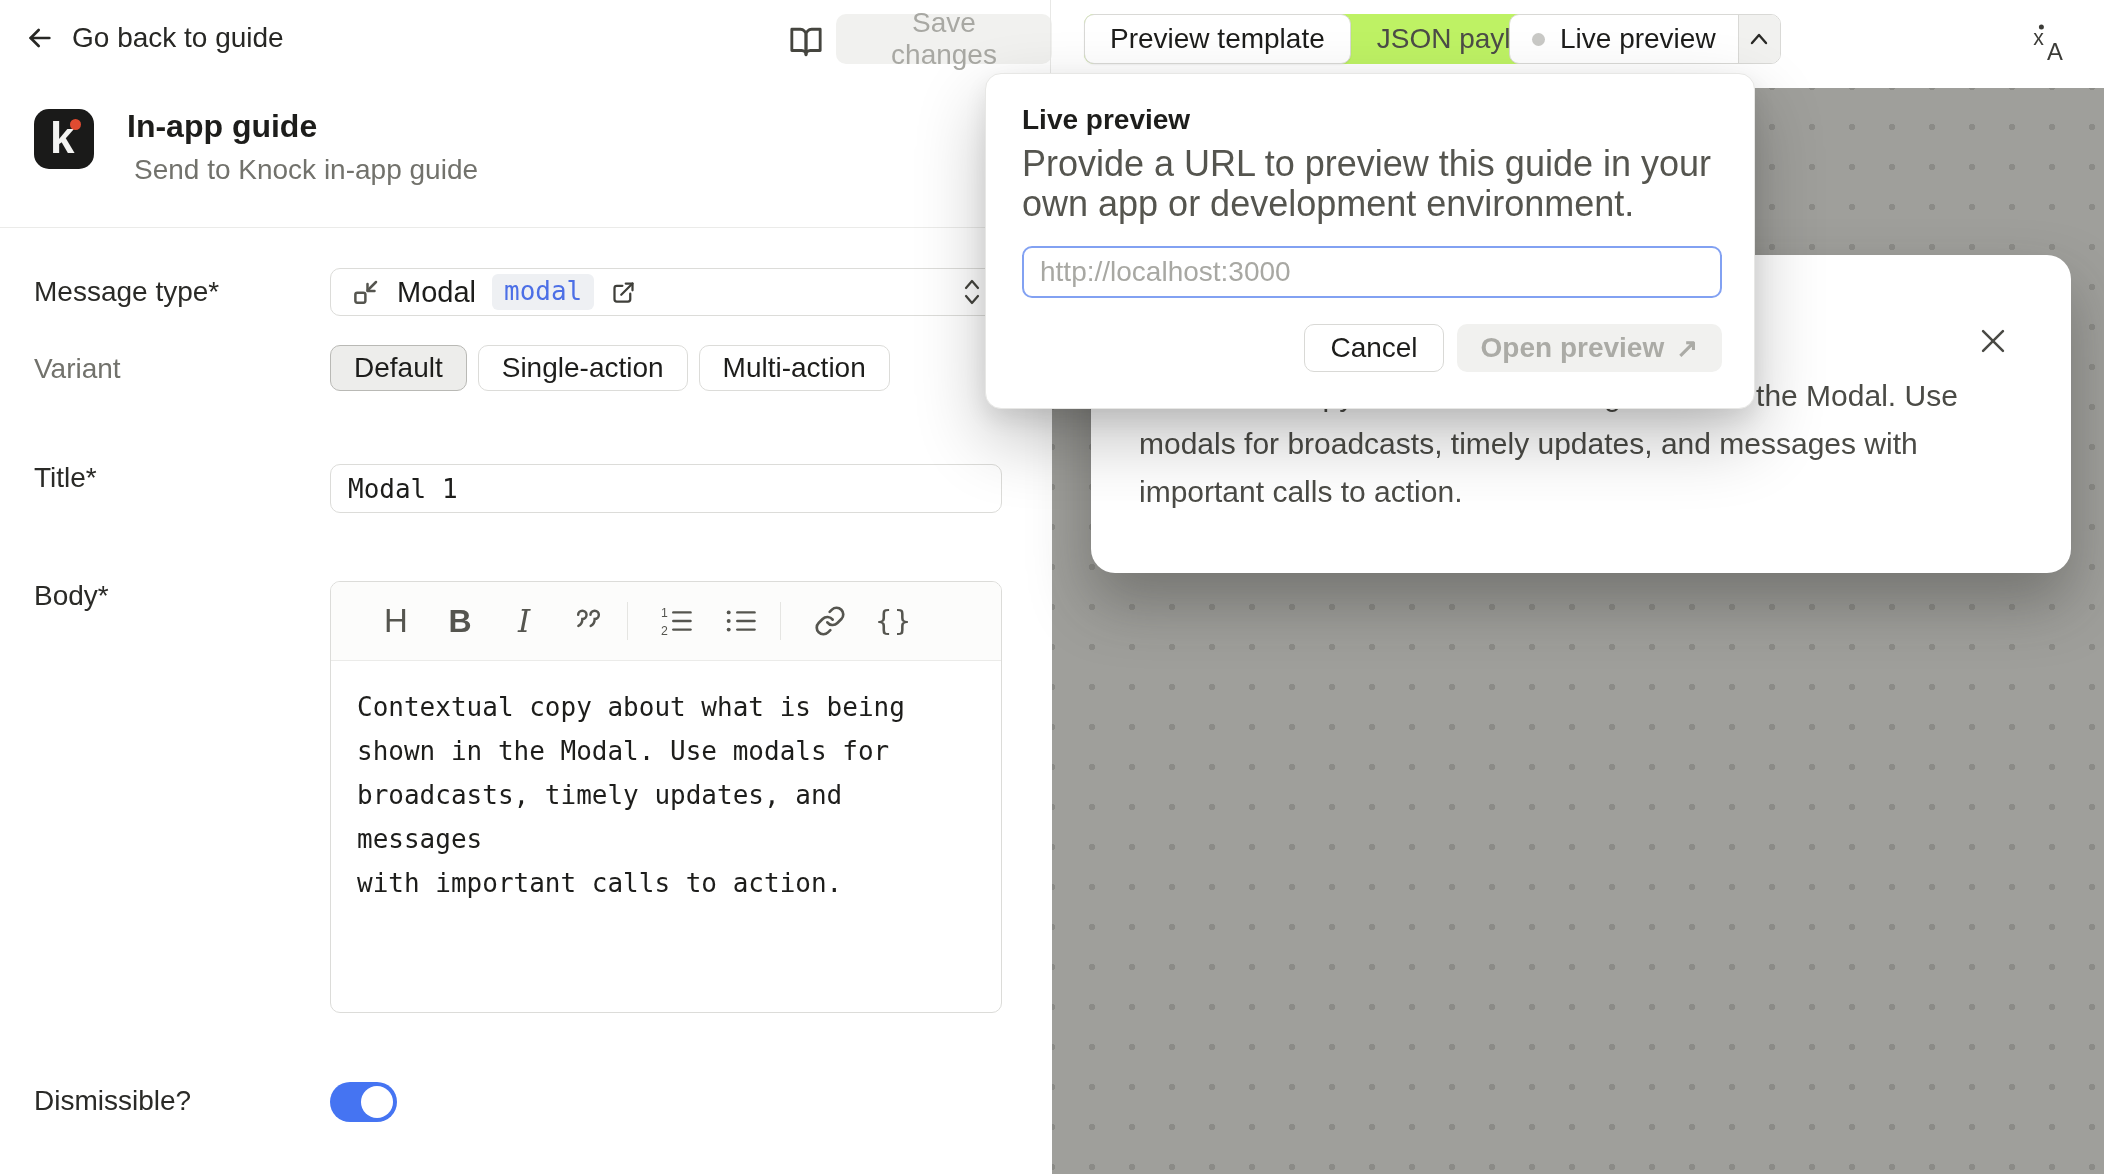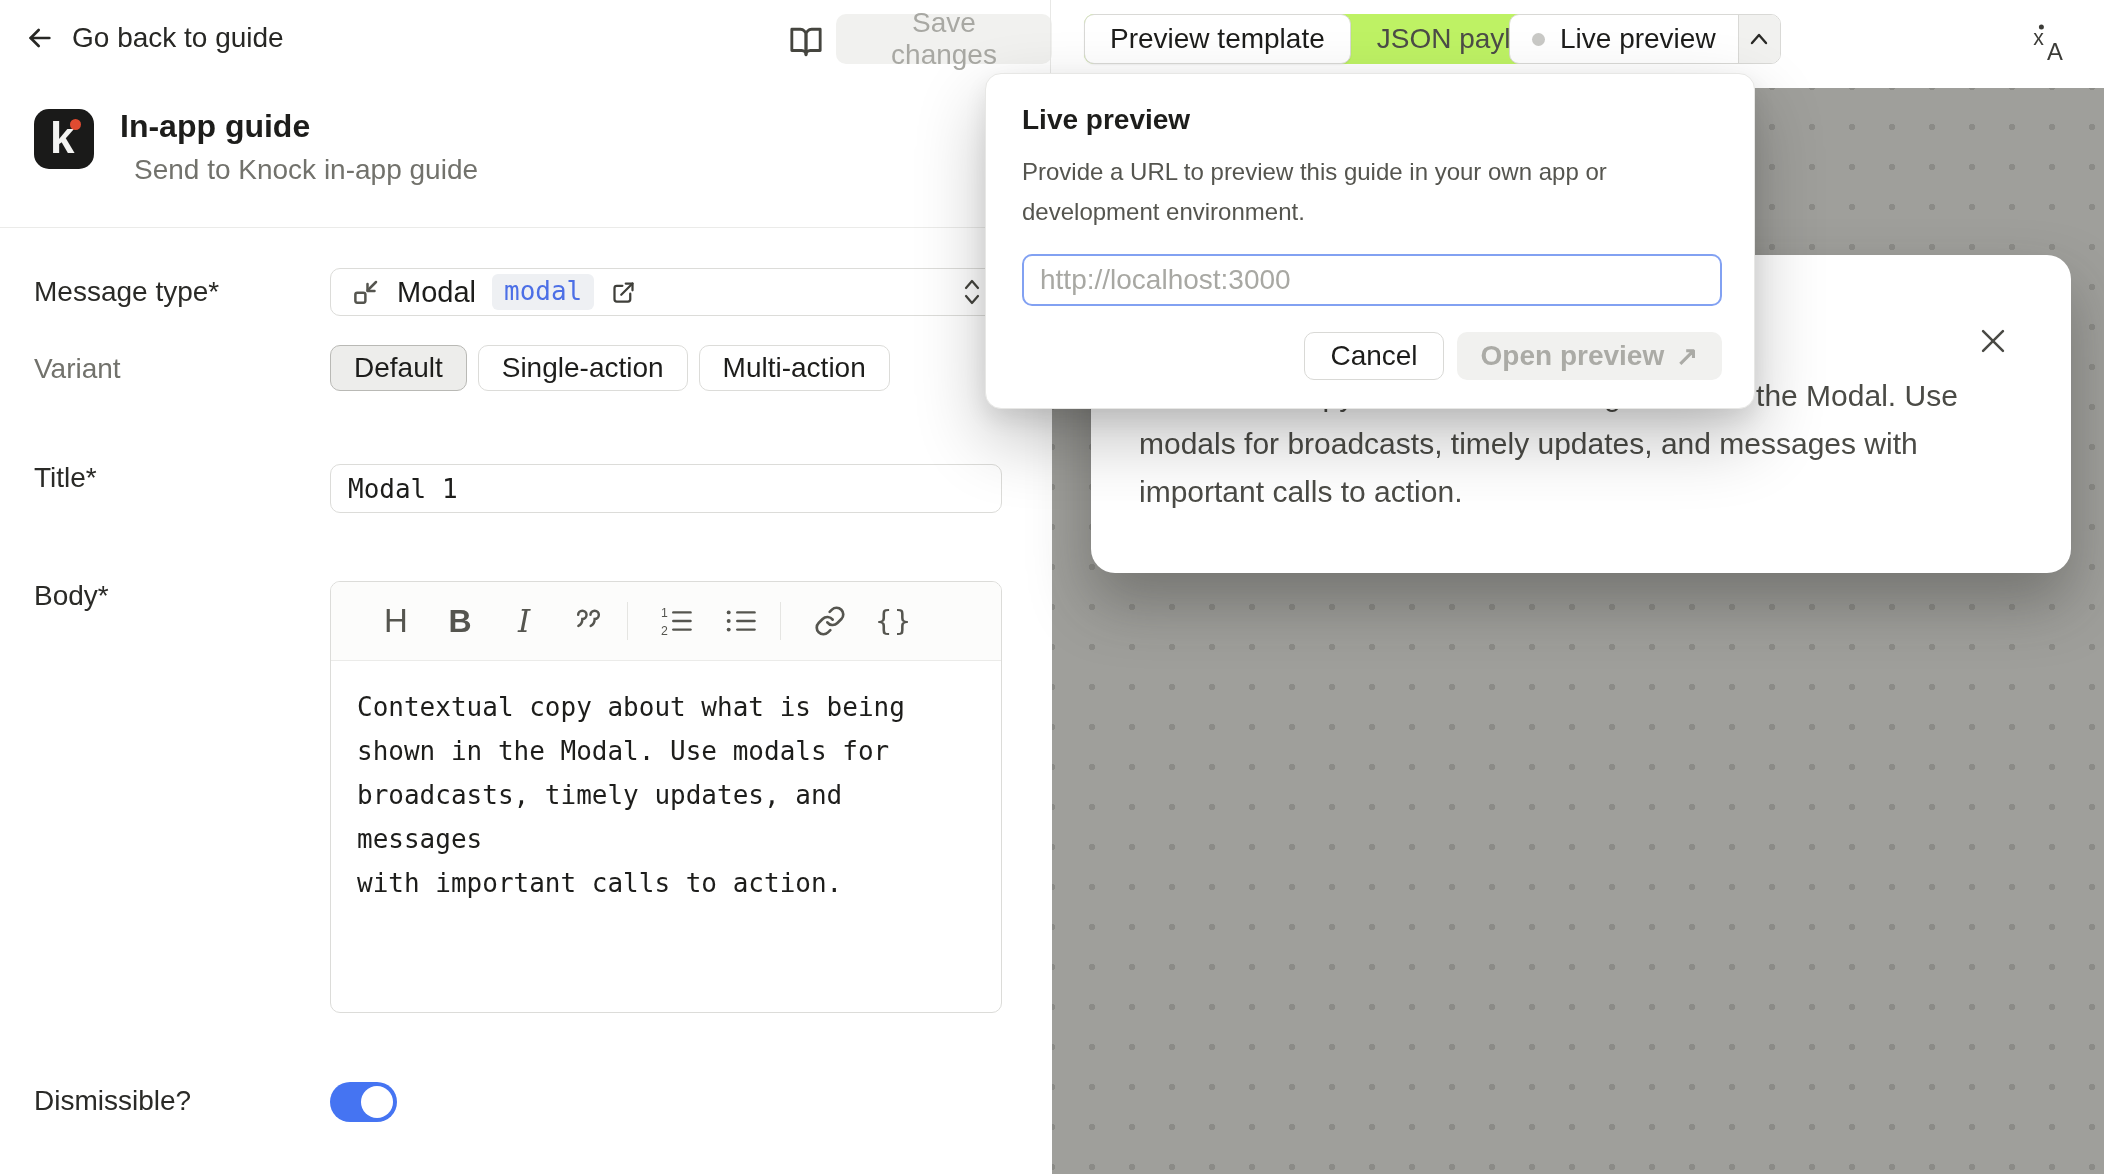--- a/index.html
+++ b/index.html
@@ -15,21 +15,21 @@
     display:flex; align-items:center; justify-content:center; }
   #save-btn { position:absolute; left:836px; top:14px; height:50px; padding:11px 28px;
     background:#f1f1ef; border:none; border-radius:10px; color:#a8a8a3;
     font-size:28px; font-weight:500; font-family:inherit; display:flex; align-items:center; }
 
   #logo { position:absolute; left:34px; top:109px; width:60px; height:60px; border-radius:15px;
     background:#1a1a19; }
   #logo .k { position:absolute; left:16px; top:4px; font-size:44px; font-weight:700; color:#f4f4f2; }
   #logo .dot { position:absolute; right:13px; top:10px; width:11px; height:11px; border-radius:50%;
     background:#e04b31; }
-  #hdr-title { position:absolute; left:120px; top:108px; font-size:32px; font-weight:600; color:#1d1d1b; }
+  #hdr-title { position:absolute; left:127px; top:108px; font-size:32px; font-weight:600; color:#1d1d1b; }
   #hdr-sub   { position:absolute; left:114px; top:154px; font-size:28px; color:#72726c;margin-left:20px; }
   #left-divider { position:absolute; left:0; top:227px; width:1052px; height:1px; background:#ebebe9; }
 
   .field-label { position:absolute; left:34px; font-size:28px; font-weight:500; color:#2a2a27; }
   .field-label.muted { color:#72726c; font-weight:400; }
 
   
   #msg-select { position:absolute; left:330px; top:268px; width:672px; height:48px;
     border:1px solid #dcdcd9; border-radius:10px; background:#fff; display:flex; align-items:center;
     padding:0 18px 0 20px; gap:16px; }
@@ -104,21 +104,21 @@
   #card-text { position:absolute; left:48px; top:372px; width:890px; font-size:30px;
     line-height:48px; color:#4b4b46; }
   
   #card-text { top:117px; }
 
   
   #popover { position:absolute; left:985px; top:73px; width:770px; height:336px; background:#fff;
     border:1px solid #e7e7e5; border-radius:16px; z-index:10; padding:30px 36px 0 36px;
     box-shadow:0 10px 22px rgba(0,0,0,.08), 0 30px 70px rgba(0,0,0,.24); }
   #popover h2 { font-size:28px; font-weight:600; color:#1d1d1b; }
-  #popover .desc { margin-top:16px; width:720px; font-size:24px; line-height:40px; color:#55554f; }
+  #popover .desc { margin-top:8px; width:720px; font-size:36px; line-height:40px; color:#55554f; }
   #popover-input { margin-top:22px; width:700px; height:52px; border:2px solid #82a1f2;
     border-radius:10px; padding:0 16px; font-size:28px; color:#1d1d1b; font-family:inherit;
     background:#fff; }
   #popover-input::placeholder { color:#a8a8a3; }
   #popover-btns { margin-top:26px; width:700px; display:flex; justify-content:flex-end; gap:13px; }
   #cancel-btn { height:48px; padding:0 25px; background:#fff; border:1px solid #d9d9d6;
     border-radius:10px; font-size:28px; font-weight:500; color:#1d1d1b; font-family:inherit; }
   #open-preview-btn { height:48px; padding:0 24px; background:#f1f1ef; border:none;
     border-radius:10px; font-size:28px; font-weight:700; color:#ababa6; font-family:inherit;
     display:flex; align-items:center; gap:12px; }

